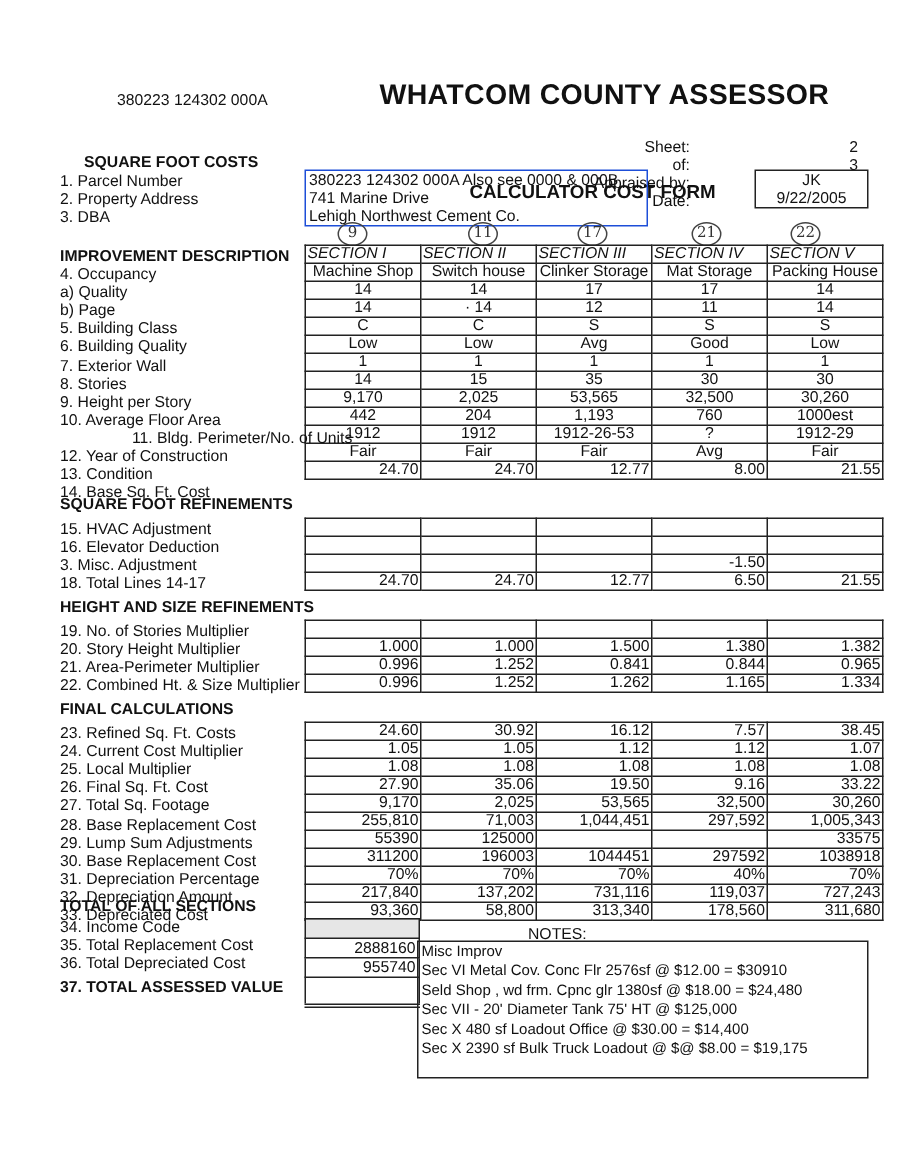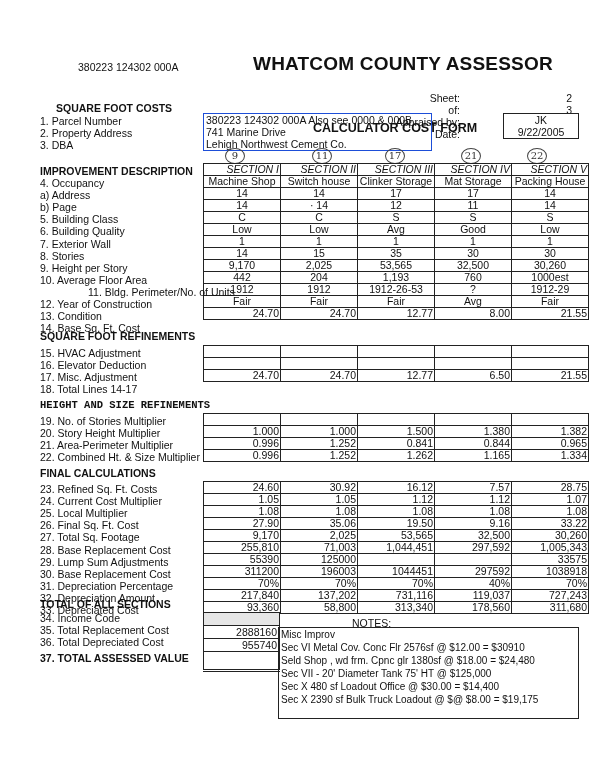--- a/index.html
+++ b/index.html
@@ -15,21 +15,21 @@
   .sec { left:40px; font-weight:bold; font-size:10.5px; white-space:nowrap; }
   .infobox { left:203px; top:113px; width:227px; height:36px; border:1px solid #1d4ed8; }
   .infobox div { height:12px; line-height:12px; padding-left:2px; font-size:10.5px; white-space:nowrap; }
   .apprbox { left:503px; top:113px; width:74px; height:24px; border:1px solid #222; }
   .apprbox div { height:12px; line-height:12px; text-align:center; font-size:10.5px; }
   table.grid { position:absolute; left:203px; border-collapse:collapse; table-layout:fixed; }
   table.grid td { width:74px; height:11px; line-height:11px; border:1px solid #222; padding:0 1px;
                   font-size:10.5px; white-space:nowrap; overflow:hidden; }
   td.c { text-align:center; }
   td.r { text-align:right; }
-  td.sh { text-align:right; font-style:italic; }
+  td.sh { text-align:left; font-style:italic; }
   .circ { position:absolute; top:148px; font-family:"DejaVu Serif", serif; font-size:10px; color:#333;
           border:1px solid #444; border-radius:50%; width:18px; height:14px; line-height:14px; text-align:center; }
   .notes-title { left:352px; top:617px; font-size:10.5px; }
   .notesbox { left:278px; top:627px; width:299px; height:90px; border:1px solid #222; }
   .notesbox div { height:13px; line-height:13px; padding-left:2px; font-size:10px; white-space:nowrap; }
   table.tot { position:absolute; left:203px; top:612px; border-collapse:collapse; }
   table.tot td { width:71px; height:12px; line-height:12px; border:1px solid #222; padding:0 2px;
                  text-align:right; font-size:10.5px; }
   td.shade { background:#e6e6e6; }
   td.dbl { border-bottom:3px double #222 !important; height:17px !important; }
@@ -179,30 +179,37 @@
         <td class="r"></td>
       </tr>
       <tr>
         <td class="r"></td>
         <td class="r"></td>
         <td class="r"></td>
         <td class="r"></td>
         <td class="r"></td>
       </tr>
       <tr>
+        <td class="r"></td>
+        <td class="r"></td>
+        <td class="r"></td>
+        <td class="r">-1.50</td>
+        <td class="r"></td>
+      </tr>
+      <tr>
         <td class="r">24.70</td>
         <td class="r">24.70</td>
         <td class="r">12.77</td>
         <td class="r">6.50</td>
         <td class="r">21.55</td>
       </tr>
     </tbody>
 </table>
 
-<div class="abs sec" style="top:399px;font-family:Liberation Mono, monospace;">HEIGHT AND SIZE REFINEMENTS</div>
+<div class="abs sec" style="top:399px;">HEIGHT AND SIZE REFINEMENTS</div>
 <table class="grid" style="top:413px;">
   <tbody id="hs-body">
       <tr>
         <td class="r"></td>
         <td class="r"></td>
         <td class="r"></td>
         <td class="r"></td>
         <td class="r"></td>
       </tr>
       <tr>
@@ -230,21 +237,21 @@
 </table>
 
 <div class="abs sec" style="top:467px;">FINAL CALCULATIONS</div>
 <table class="grid" style="top:481px;">
   <tbody id="fin-body">
       <tr>
         <td class="r">24.60</td>
         <td class="r">30.92</td>
         <td class="r">16.12</td>
         <td class="r">7.57</td>
-        <td class="r">28.75</td>
+        <td class="r">38.45</td>
       </tr>
       <tr>
         <td class="r">1.05</td>
         <td class="r">1.05</td>
         <td class="r">1.12</td>
         <td class="r">1.12</td>
         <td class="r">1.07</td>
       </tr>
       <tr>
         <td class="r">1.08</td>
@@ -307,35 +314,35 @@
         <td class="r">58,800</td>
         <td class="r">313,340</td>
         <td class="r">178,560</td>
         <td class="r">311,680</td>
       </tr>
     </tbody>
 </table>
 
 <div id="row-labels">
     <div class="abs lbl" style="top: 177px;">4. Occupancy</div>
-    <div class="abs lbl" style="top: 189.1px;"> a) Address</div>
+    <div class="abs lbl" style="top: 189.1px;"> a) Quality</div>
     <div class="abs lbl" style="top: 201.2px;"> b) Page</div>
     <div class="abs lbl" style="top: 213.3px;">5. Building Class</div>
     <div class="abs lbl" style="top: 225.4px;">6. Building Quality</div>
     <div class="abs lbl" style="top: 237.5px;">7. Exterior Wall</div>
     <div class="abs lbl" style="top: 249.6px;">8. Stories</div>
     <div class="abs lbl" style="top: 261.7px;">9. Height per Story</div>
     <div class="abs lbl" style="top: 273.8px;">10. Average Floor Area</div>
     <div class="abs lbl" style="top: 285.9px; margin-left: 48px;">11. Bldg. Perimeter/No. of Units</div>
     <div class="abs lbl" style="top: 298px;">12. Year of Construction</div>
     <div class="abs lbl" style="top: 310.1px;">13. Condition</div>
     <div class="abs lbl" style="top: 322.2px;">14. Base Sq. Ft. Cost</div>
     <div class="abs lbl" style="top: 347px;">15. HVAC Adjustment</div>
     <div class="abs lbl" style="top: 359.1px;">16. Elevator Deduction</div>
-    <div class="abs lbl" style="top: 371.2px;">17. Misc. Adjustment</div>
+    <div class="abs lbl" style="top: 371.2px;">3. Misc. Adjustment</div>
     <div class="abs lbl" style="top: 383.3px;">18. Total Lines 14-17</div>
     <div class="abs lbl" style="top: 415px;">19. No. of Stories Multiplier</div>
     <div class="abs lbl" style="top: 427.1px;">20. Story Height Multiplier</div>
     <div class="abs lbl" style="top: 439.2px; text-align: center;">21. Area-Perimeter Multiplier</div>
     <div class="abs lbl" style="top: 451.3px;">22. Combined Ht. &amp; Size Multiplier</div>
     <div class="abs lbl" style="top: 483px;">23. Refined Sq. Ft. Costs</div>
     <div class="abs lbl" style="top: 495.1px;">24. Current Cost Multiplier</div>
     <div class="abs lbl" style="top: 507.2px;">25. Local Multiplier</div>
     <div class="abs lbl" style="top: 519.3px;">26. Final Sq. Ft. Cost</div>
     <div class="abs lbl" style="top: 531.4px;">27. Total Sq. Footage</div>

